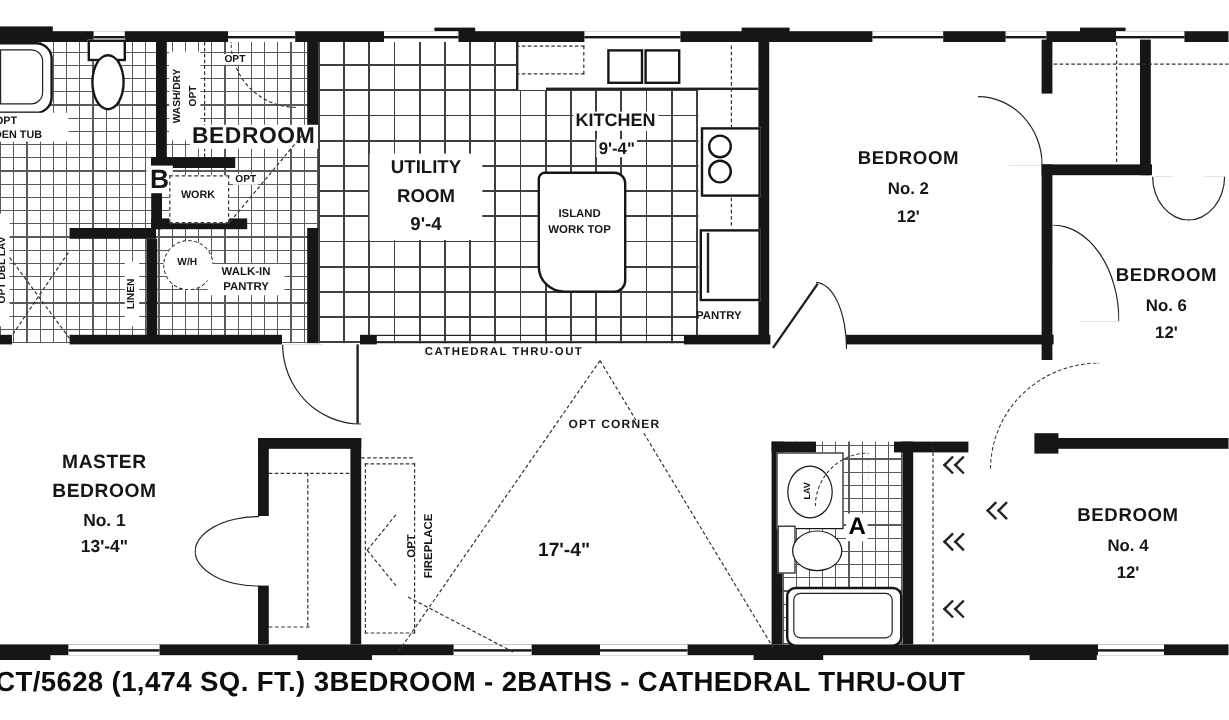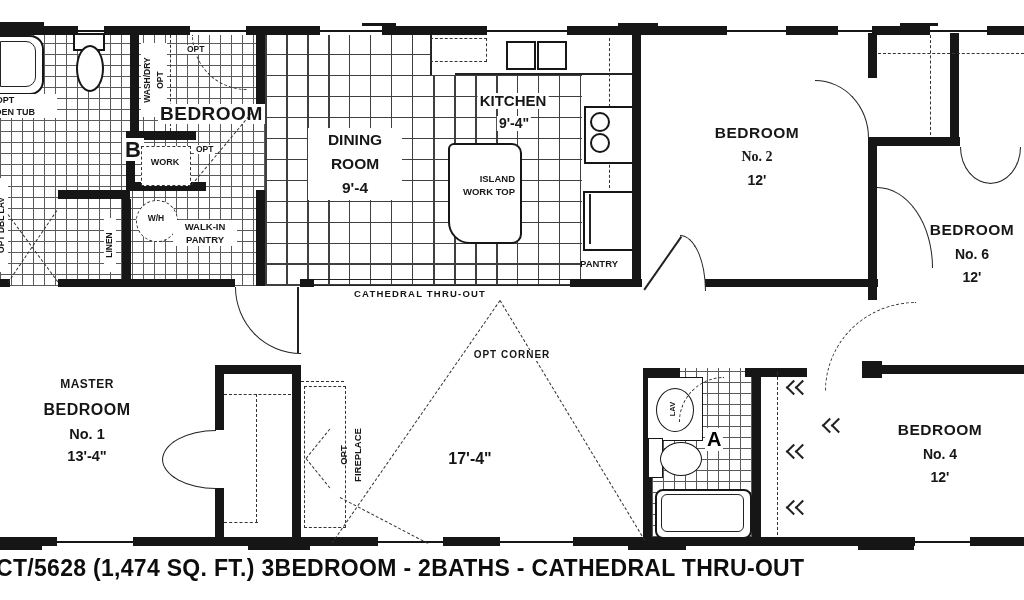--- a/index.html
+++ b/index.html
@@ -135,33 +135,33 @@
 
   <div class="vrot bg" style="left:83px;top:239px;width:50px;height:12px;font-size:8.5px;">LINEN</div>
 
   <div class="lbl bg" style="left:205px;top:220px;font-size:9.5px;text-align:center;transform:translateX(-50%);white-space:normal;width:60px;line-height:13px;">
     <div>WALK-IN</div>
     <div>PANTRY</div>
   </div>
   <div class="dline" style="left:252px;top:112px;width:94px;transform:rotate(129.8deg);"></div>
 
   <div class="lbl bg" style="left:355px;top:128px;font-size:15.5px;text-align:center;transform:translateX(-50%);white-space:normal;width:90px;line-height:24px;">
-    <div>DINING</div>
+    <div>UTILITY</div>
     <div>ROOM</div>
     <div>9'-4</div>
   </div>
 
   <div class="lbl bg ctr" style="left:513px;top:93px;font-size:15px;">KITCHEN</div>
   <div class="lbl bg ctr" style="left:514px;top:116px;font-size:14px;">9'-4"</div>
 
   <div class="fix" style="left:506px;top:41px;width:26px;height:25px;border-width:2.5px;"></div>
   <div class="fix" style="left:537px;top:41px;width:26px;height:25px;border-width:2.5px;"></div>
 
   <div class="fix" style="left:448px;top:143px;width:70px;height:97px;border-radius:6px 10px 10px 22px;"></div>
-  <div class="lbl" style="left:483px;top:172px;font-size:9.5px;text-align:right;transform:translateX(-50%);white-space:normal;width:64px;line-height:13px;">
+  <div class="lbl" style="left:483px;top:172px;font-size:9.5px;text-align:center;transform:translateX(-50%);white-space:normal;width:64px;line-height:13px;">
     <div>ISLAND</div>
     <div>WORK TOP</div>
   </div>
 
   <div class="fix" style="left:584px;top:106px;width:46px;height:54px;"></div>
   <div class="abs" style="left:590px;top:112px;width:16px;height:16px;border:2px solid #161616;border-radius:50%;"></div>
   <div class="abs" style="left:590px;top:133px;width:16px;height:16px;border:2px solid #161616;border-radius:50%;"></div>
 
   <div class="fix" style="left:583px;top:191px;width:47px;height:56px;"></div>
   <div class="sline" style="left:589px;top:194px;width:2px;height:50px;"></div>
@@ -169,37 +169,37 @@
 
   <div class="lbl bg ctr" style="left:420px;top:289px;font-size:9.5px;letter-spacing:1.2px;">CATHEDRAL THRU-OUT</div>
 
   <div class="arc" style="left:235px;top:287px;width:65px;height:66px;border-left:1.6px solid #222;border-bottom:1.6px solid #222;border-bottom-left-radius:100%;"></div>
   <div class="sline" style="left:297px;top:287px;width:2px;height:66px;"></div>
 
   <div class="arc" style="left:680px;top:235px;width:25px;height:55px;border-top:1.6px solid #222;border-right:1.6px solid #222;border-top-right-radius:100%;"></div>
   <div class="sline" style="left:644px;top:289px;width:65px;height:1.6px;transform:rotate(-55.1deg);"></div>
 
   <div class="lbl ctr" style="left:757px;top:125px;font-size:15.5px;letter-spacing:.5px;">BEDROOM</div>
-  <div class="lbl ctr" style="left:757px;top:150px;font-size:14px;font-family:Liberation Serif, serif;">No. 2</div>
+  <div class="lbl ctr" style="left:757px;top:150px;font-size:14px;">No. 2</div>
   <div class="lbl ctr" style="left:757px;top:173px;font-size:14px;">12'</div>
   <div class="arc" style="left:815px;top:80px;width:53px;height:57px;border-top:1.6px solid #222;border-right:1.6px solid #222;border-top-right-radius:100%;"></div>
 
   <div class="dash-h" style="left:878px;top:53px;width:146px;"></div>
   <div class="dash-v" style="left:930px;top:35px;height:100px;"></div>
 
   <div class="lbl ctr" style="left:972px;top:222px;font-size:15.5px;letter-spacing:.5px;">BEDROOM</div>
   <div class="lbl ctr" style="left:972px;top:247px;font-size:14px;">No. 6</div>
   <div class="lbl ctr" style="left:972px;top:270px;font-size:14px;">12'</div>
 
   <div class="arc" style="left:960px;top:147px;width:30px;height:36px;border-left:1.6px solid #222;border-bottom:1.6px solid #222;border-bottom-left-radius:100%;"></div>
   <div class="arc" style="left:990px;top:147px;width:30px;height:36px;border-right:1.6px solid #222;border-bottom:1.6px solid #222;border-bottom-right-radius:100%;"></div>
 
   <div class="arc" style="left:877px;top:187px;width:55px;height:80px;border-top:1.6px solid #222;border-right:1.6px solid #222;border-top-right-radius:100%;"></div>
 
-  <div class="lbl ctr" style="left:87px;top:378px;font-size:12px;letter-spacing:.5px;">MASTER</div>
+  <div class="lbl ctr" style="left:87px;top:378px;font-size:16px;letter-spacing:.5px;">MASTER</div>
   <div class="lbl ctr" style="left:87px;top:402px;font-size:16px;letter-spacing:.5px;">BEDROOM</div>
   <div class="lbl ctr" style="left:87px;top:427px;font-size:14.5px;">No. 1</div>
   <div class="lbl ctr" style="left:87px;top:449px;font-size:14.5px;">13'-4"</div>
 
   <div class="dash-h" style="left:224px;top:394px;width:67px;"></div>
   <div class="dash-v" style="left:256px;top:394px;height:128px;"></div>
   <div class="dash-h" style="left:224px;top:522px;width:34px;"></div>
 
   <div class="arc" style="left:162px;top:430px;width:53px;height:29px;border-top:1.6px solid #222;border-left:1.6px solid #222;border-top-left-radius:100%;"></div>
   <div class="arc" style="left:162px;top:459px;width:53px;height:29px;border-left:1.6px solid #222;border-bottom:1.6px solid #222;border-bottom-left-radius:100%;"></div>

